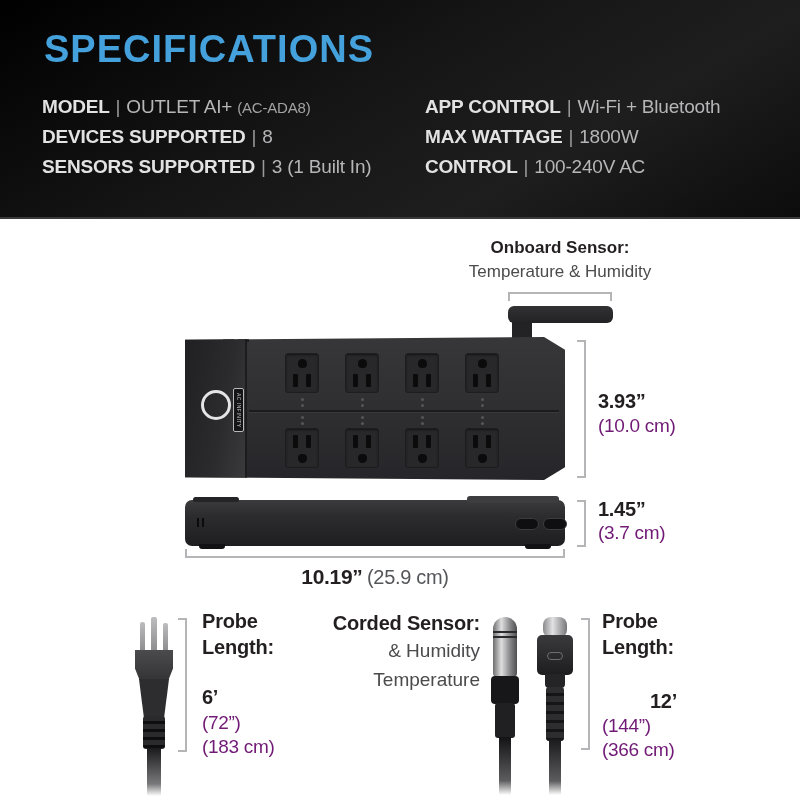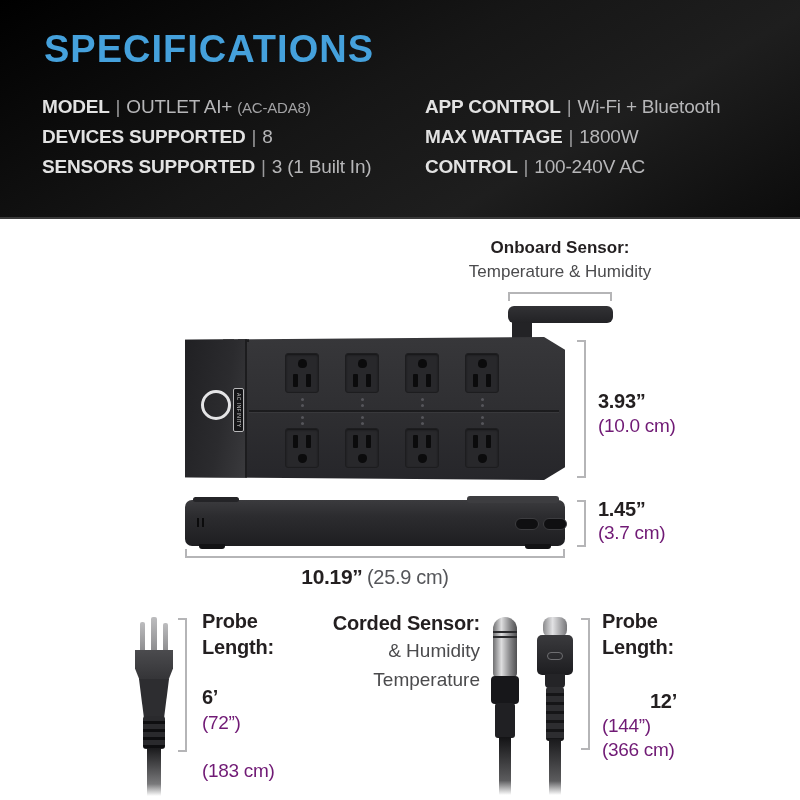--- a/index.html
+++ b/index.html
@@ -236,21 +236,21 @@
   <div id="plug-head"></div>
   <div id="plug-mid"></div>
   <div id="plug-ribs"></div>
   <div id="plug-cable"></div>
 
   <div class="vbr" style="left:178px; top:618px; height:134px;"></div>
   <div class="acc-title" style="left:202px; top:610px;">Probe</div>
   <div class="acc-title" style="left:202px; top:636px;">Length:</div>
   <div class="dim-b" style="left:202px; top:686px;">6’</div>
   <div class="dim-g" style="left:202px; top:712px;">(72”)</div>
-  <div class="dim-g" style="left:202px; top:736px;margin-top:24px;">(183 cm)</div>
+  <div class="dim-g" style="left:202px; top:736px;">(183 cm)</div>
 
   <div style="position:absolute; left:310px; top:612px; width:170px; text-align:right;">
     <div style="font-size:20px; font-weight:700; color:#231f20; letter-spacing:-0.2px;">Corded Sensor:</div>
     <div class="ann-sub" style="font-size:19px; margin-top:5px;">&amp; Humidity</div>
     <div class="ann-sub" style="font-size:19px; margin-top:7px;">Temperature</div>
   </div>
 
   <div id="probe-tip">
     <div class="probe-band" style="top:14px;"></div>
     <div class="probe-band" style="top:19px;"></div>

